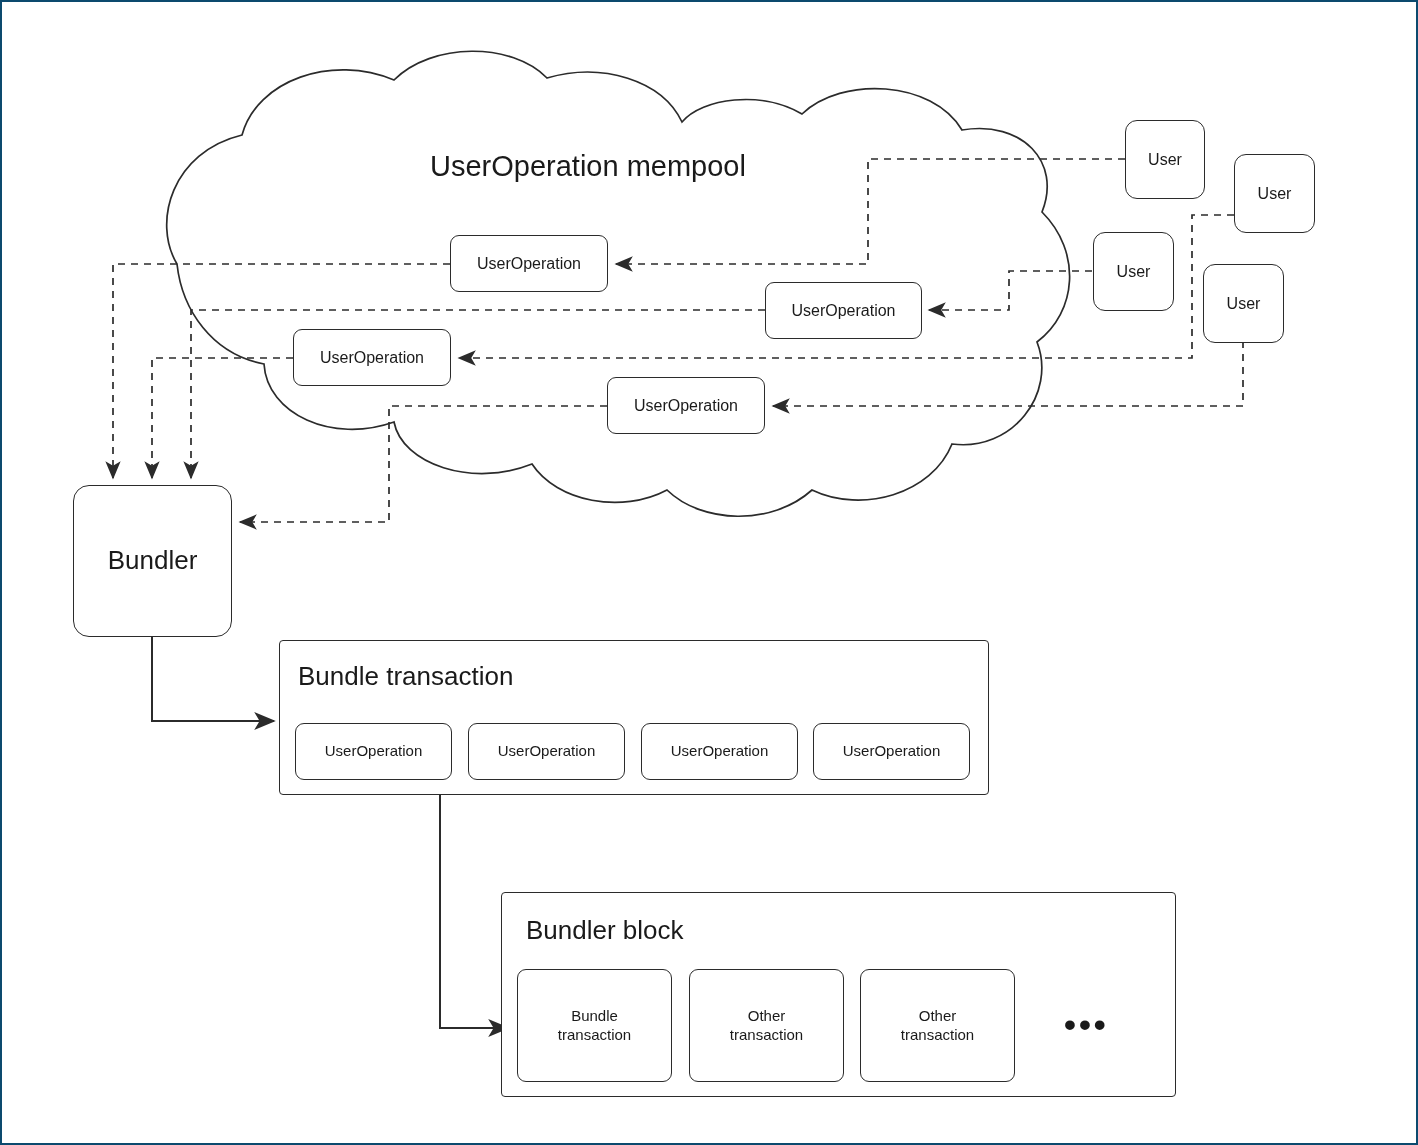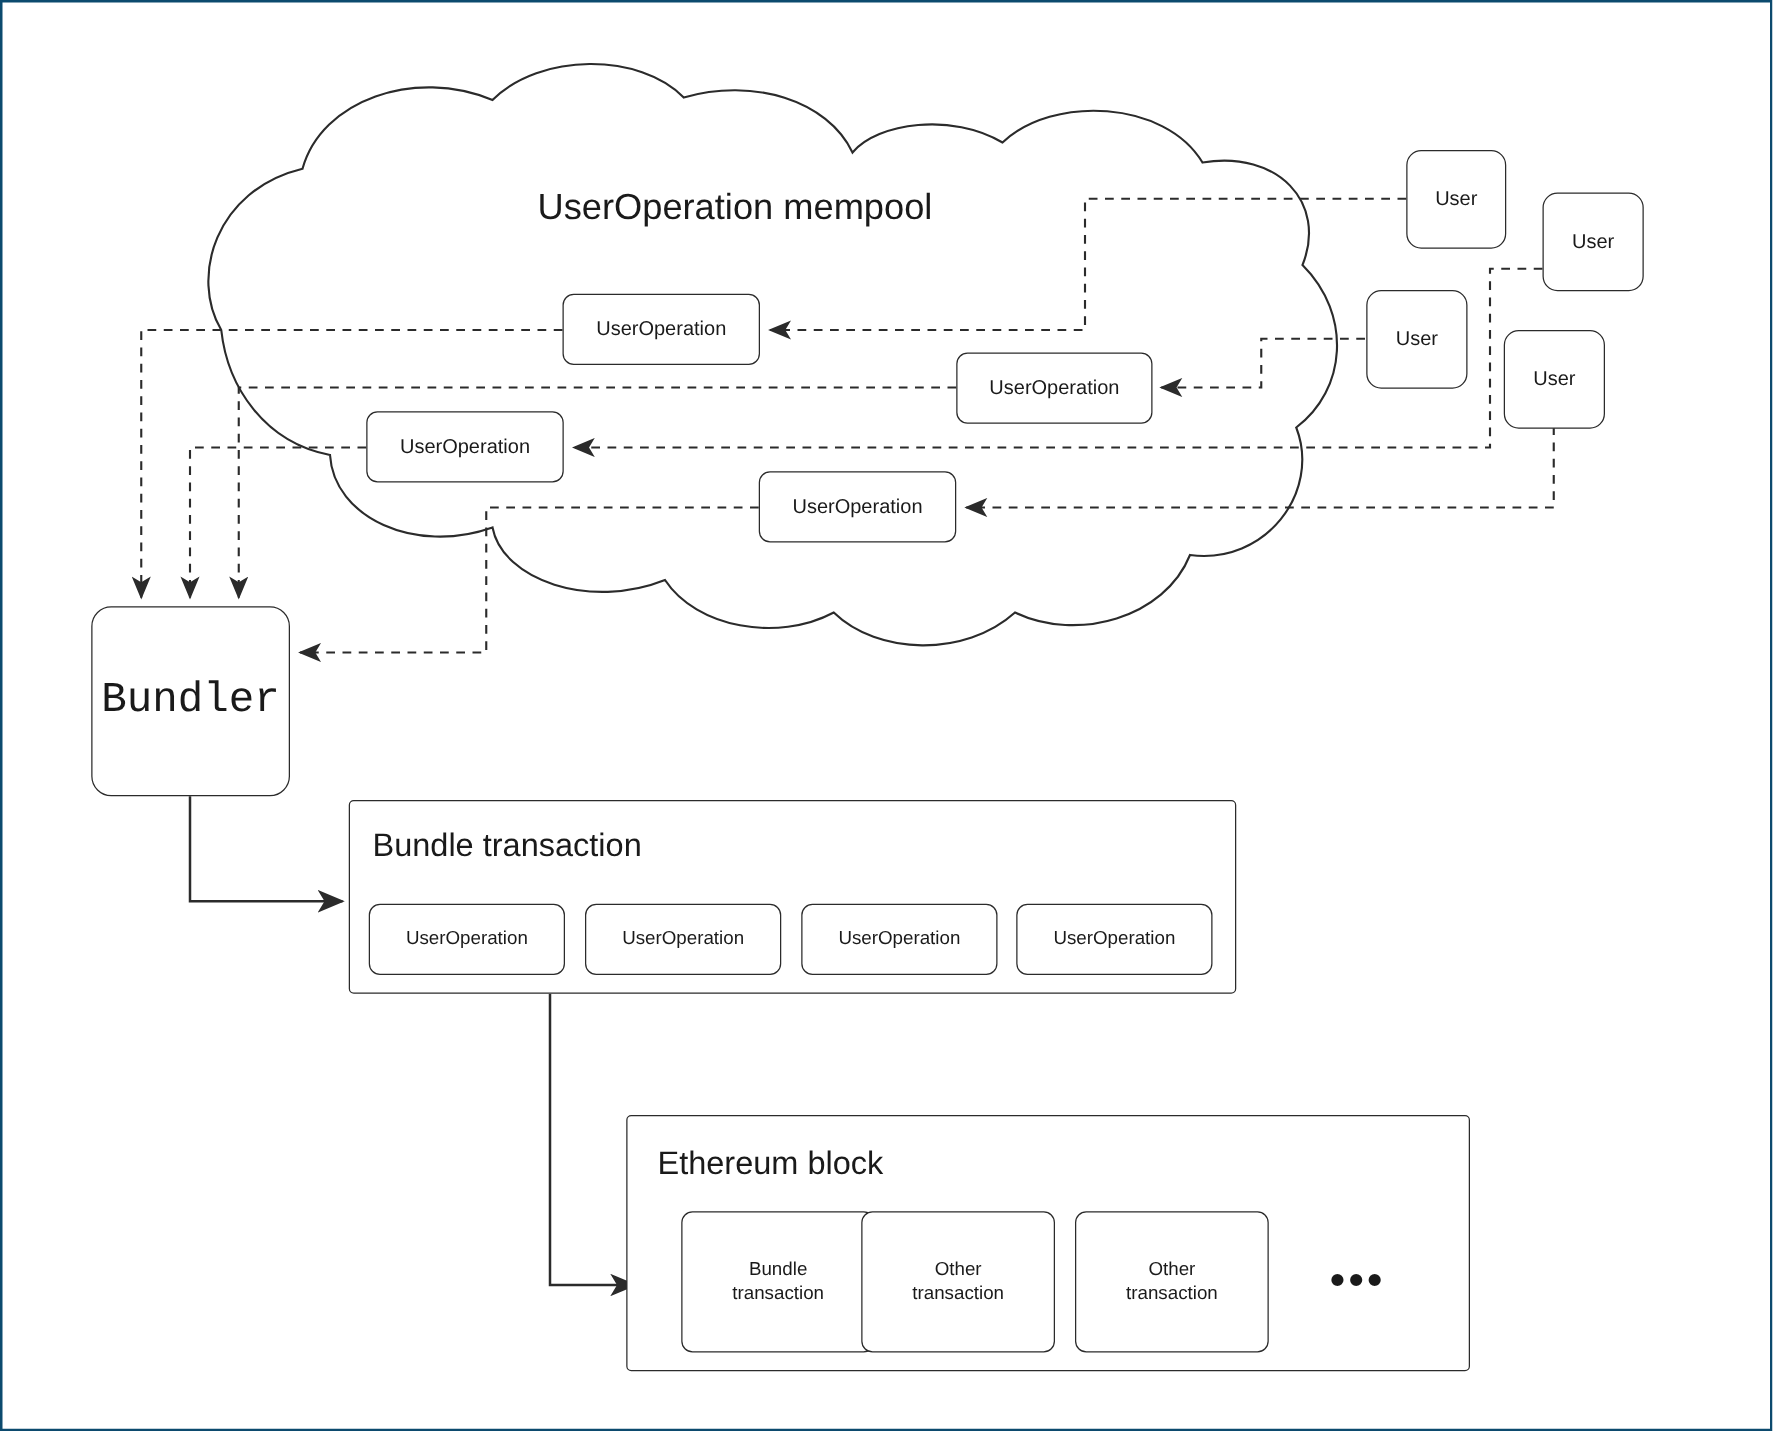--- a/index.html
+++ b/index.html
@@ -20,21 +20,21 @@
     border:1.6px solid #2b2b2b;
     display:flex;
     align-items:center;
     justify-content:center;
     text-align:center;
     color:#1a1a1a;
     line-height:1.2;
   }
   .uop{border-radius:9px;font-size:16px;}
   .userbox{border-radius:12px;font-size:16px;}
-  .bundler{border-radius:16px;font-size:34px;font-family:Liberation Mono, monospace;}
+  .bundler{border-radius:16px;font-size:26px;}
   .container{
     position:absolute;
     box-sizing:border-box;
     background:#ffffff;
     border:1.8px solid #2b2b2b;
     border-radius:4px;
   }
   .container-title{
     position:absolute;
     font-size:26px;
@@ -166,23 +166,23 @@
     </div>
     <div class="child" style="left:361px;top:82px;width:157px;height:57px;">
       <span>UserOperation</span>
     </div>
     <div class="child" style="left:533px;top:82px;width:157px;height:57px;">
       <span>UserOperation</span>
     </div>
   </div>
 
   <div class="container" style="left:499px;top:890px;width:675px;height:205px;">
-    <div class="container-title" style="left:24px;top:22px;">Ethereum block</div>
+    <div class="container-title" style="left:24px;top:22px;">Bundler block</div>
 
-    <div class="child" style="left:15px;top:76px;width:155px;height:113px;white-space:pre-line;margin-left:28px;">
+    <div class="child" style="left:15px;top:76px;width:155px;height:113px;white-space:pre-line;">
       <span>Bundle
 transaction</span>
     </div>
     <div class="child" style="left:187px;top:76px;width:155px;height:113px;white-space:pre-line;">
       <span>Other
 transaction</span>
     </div>
     <div class="child" style="left:358px;top:76px;width:155px;height:113px;white-space:pre-line;">
       <span>Other
 transaction</span>

